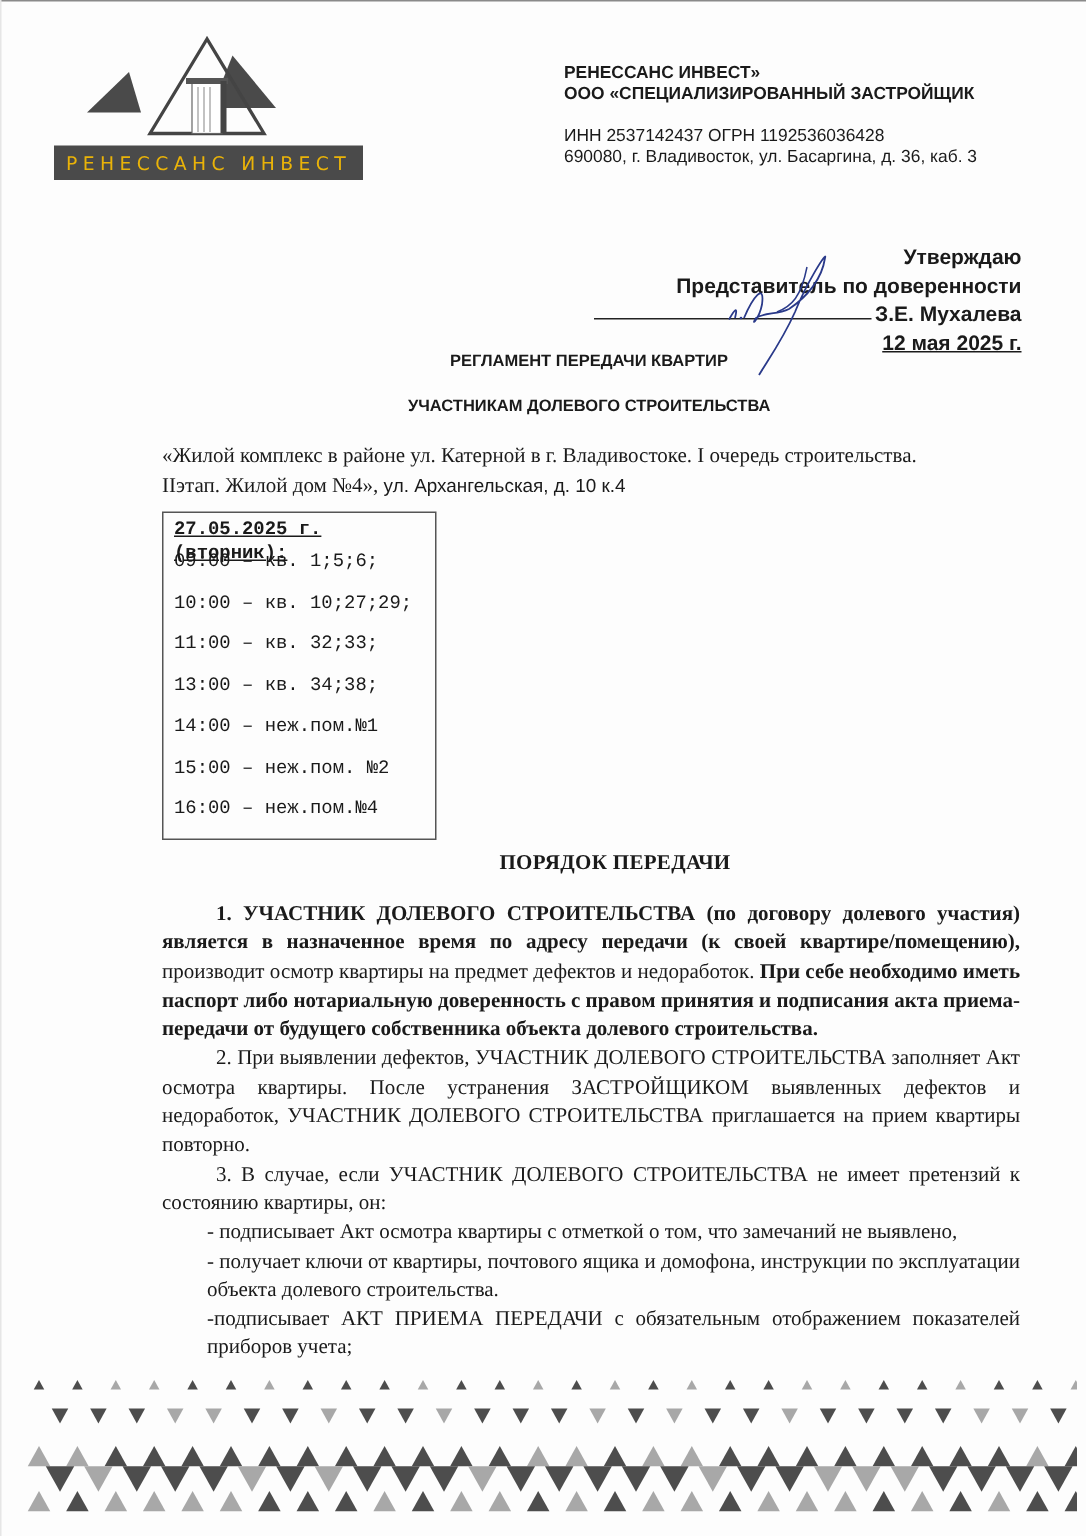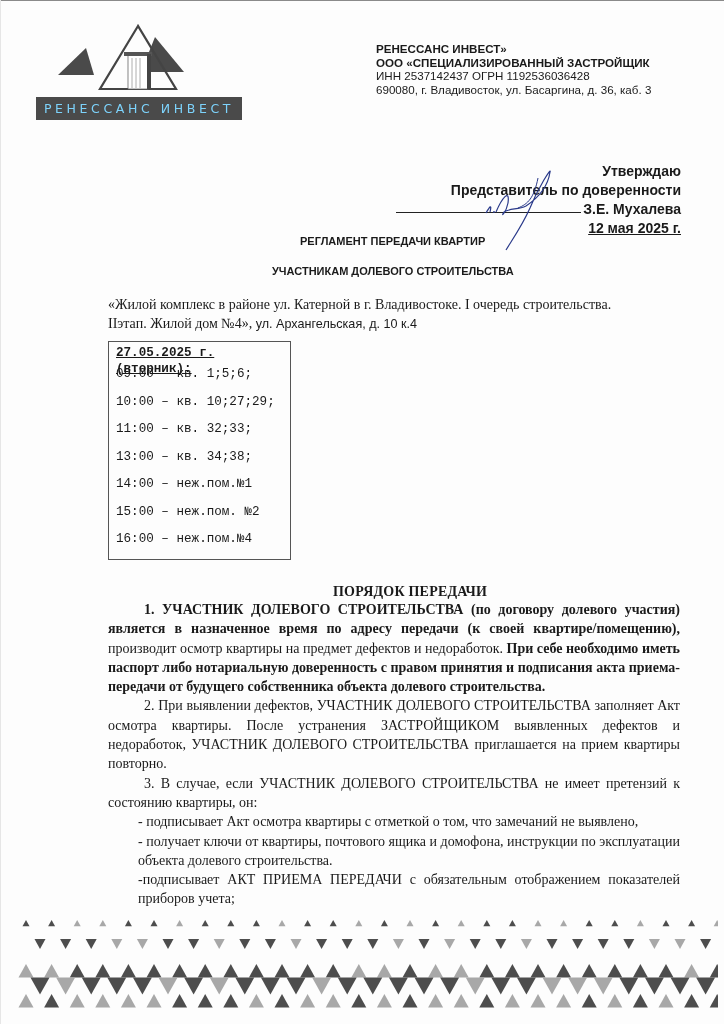--- a/index.html
+++ b/index.html
@@ -8,28 +8,28 @@
       font-family: "Liberation Serif", serif; color: #1a1a1a;
     }
     .topline { position: absolute; left: 0; top: 0; width: 724px; height: 1px; background: #8a8a8a; }
     .leftline { position: absolute; left: 0; top: 0; width: 1px; height: 1024px; background: #e6e6e6; }
 
     
     .logo { position: absolute; left: 36px; top: 22px; width: 210px; height: 100px; }
     .logo svg { position: absolute; left: 0; top: 0; }
     .logo-band {
       position: absolute; left: 0; top: 75px; width: 206px; height: 23px; background: #4a4a4a;
-      color: #7dd3fc; font-family: "DejaVu Sans", sans-serif; font-size: 12.5px; letter-spacing: 3.6px;
+      color: #eab308; font-family: "DejaVu Sans", sans-serif; font-size: 12.5px; letter-spacing: 3.6px;
       line-height: 23px; text-align: center; font-weight: normal;
     }
 
     
     .company { position: absolute; left: 376px; top: 42px; font-family: "Liberation Sans", sans-serif; font-size: 11.6px; line-height: 13.5px; }
     .company .name { font-weight: bold; }
-    .company .ids { }
+    .company .ids { margin-top: 15px; }
 
     
     .approve { position: absolute; right: 43px; top: 162px; text-align: right; font-family: Liberation Sans, sans-serif; font-weight: bold; font-size: 14px; line-height: 19px; }
     .approve .row-sign { display: flex; justify-content: flex-end; }
     .approve .sign-line { display: inline-block; width: 185px; border-bottom: 1px solid #222; height: 12px; margin-right: 2px; }
     .approve .date { text-decoration: underline; }
     .signature { position: absolute; left: 478px; top: 168px; width: 95px; height: 85px; }
 
     .reg-title { position: absolute; left: 300px; top: 235px; font-family: "Liberation Sans", sans-serif; font-weight: bold; font-size: 11px; }
     .reg-sub { position: absolute; left: 272px; top: 265px; font-family: "Liberation Sans", sans-serif; font-weight: bold; font-size: 11px; }
@@ -42,21 +42,21 @@
       position: absolute; left: 108px; top: 341px; width: 183px; height: 219px;
       border: 1px solid #555; box-sizing: border-box; padding: 3px 0 16px 7px;
       font-family: Liberation Mono, monospace; font-size: 12.6px;
     }
     .schedule .sdate { font-weight: bold; text-decoration: underline; height: 16px; line-height: 16px; }
     .schedule .sdate span.colon { text-decoration: none; }
     .schedule .slot { height: 27.5px; line-height: 27.5px; }
     .schedule .slot:first-of-type { margin-top: 4px; }
 
     
-    .proc-title { position: absolute; left: 0; width: 724px; text-align: center; top: 584px; font-weight: bold; font-size: 14px; letter-spacing: 0.2px; padding-left: 96px; box-sizing: border-box; }
+    .proc-title { position: absolute; left: 0; width: 724px; text-align: center; top: 568px; font-weight: bold; font-size: 14px; letter-spacing: 0.2px; padding-left: 96px; box-sizing: border-box; }
     .proc { position: absolute; left: 108px; top: 600px; width: 572px; font-size: 14px; line-height: 19.3px; text-align: justify; }
     .proc p { margin: 0; }
     .proc .ind { text-indent: 36px; }
     .proc b { font-weight: bold; }
     .proc .sub { padding-left: 30px; }
 
     
     .tri-band { position: absolute; left: 10px; top: 912px; width: 708px; height: 100px; }
   </style>
 </head>

